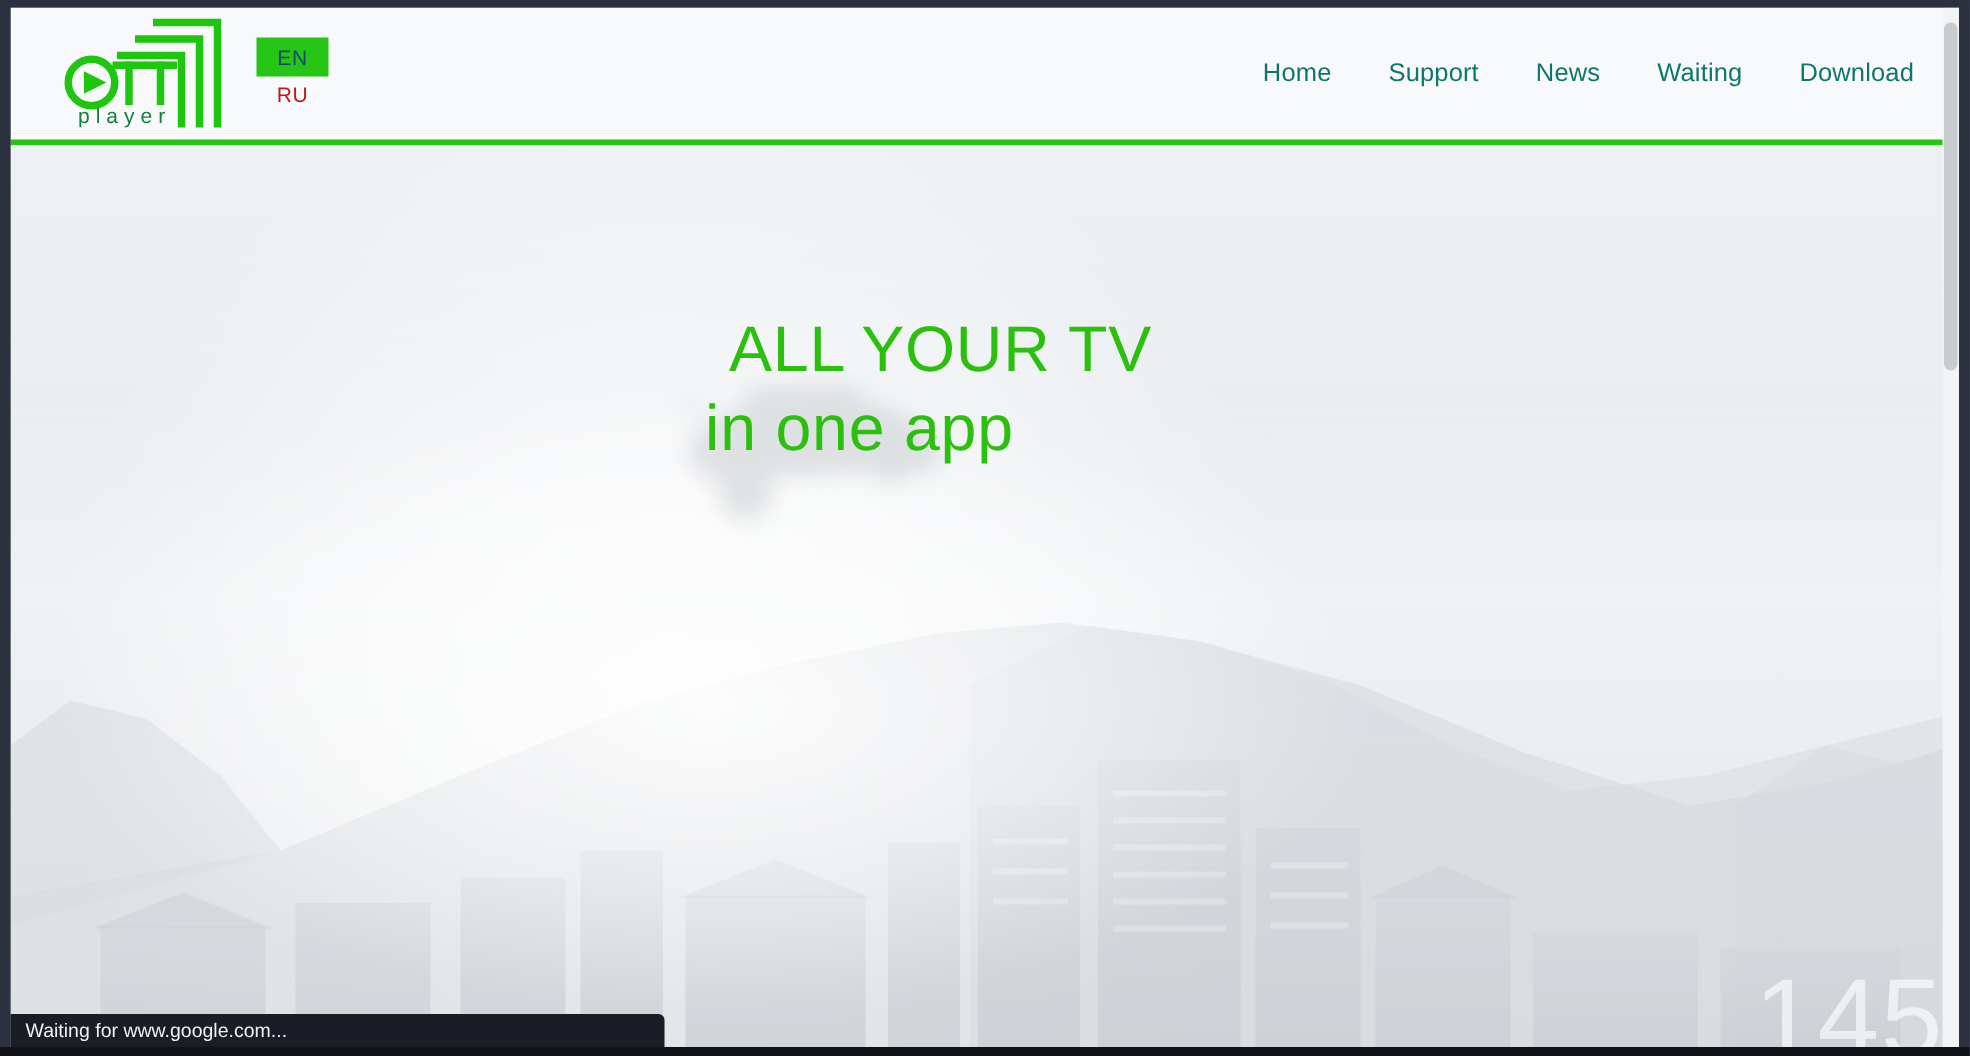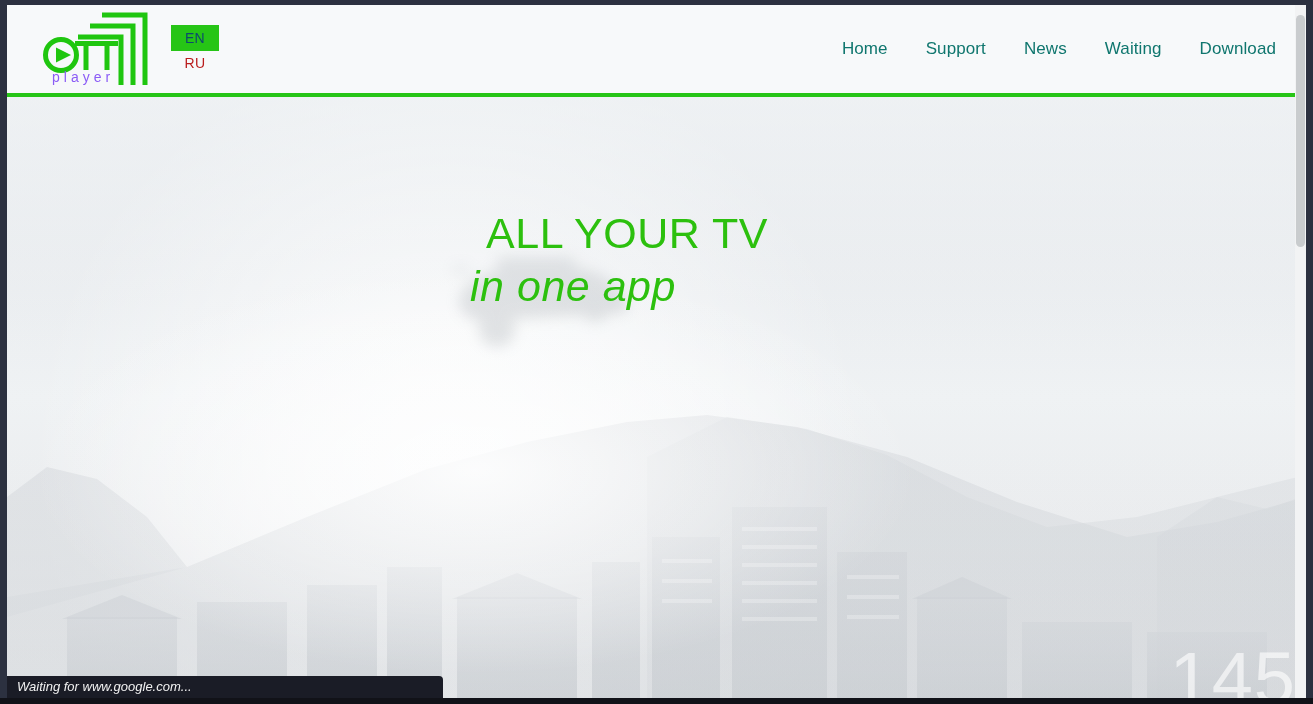--- a/index.html
+++ b/index.html
@@ -135,21 +135,20 @@
   }
   #hero-title-2 {
     display:block;
     color:#2cc00e;
     font-size:43px;
     line-height:52px;
     letter-spacing:.5px;
     font-weight:400;
     margin-top:1px;
     padding-right:108px;
-    font-style:italic;
   }
 
   
   #hero-counter {
     position:absolute;
     right:10px; bottom:-18px;
     color:rgba(255,255,255,.62);
     font-size:74px;
     line-height:74px;
     letter-spacing:1px;
@@ -180,21 +179,20 @@
     background:#1a1c26;
     border-top-right-radius:4px;
     display:flex; align-items:center;
     padding:0 10px;
   }
   #status-text {
     color:#f1f1f1;
     font-size:13px;
     line-height:22px;
     white-space:nowrap;
-    font-style:italic;
   }
   #bottom-chrome {
     position:absolute;
     left:0; bottom:0;
     width:1313px; height:6px;
     background:#111218;
   }
   #left-chrome {
     position:absolute; left:0; top:0;
     width:7px; height:704px;
@@ -235,21 +233,21 @@
 
           <circle cx="21" cy="44" r="15.5" fill="none" stroke="#1fc60f" stroke-width="5"></circle>
           <polygon points="16,36.5 31,44 16,51.5" fill="#1fc60f"></polygon>
 
           <rect x="35" y="30" width="22" height="5" fill="#1fc60f"></rect>
           <rect x="43.5" y="30" width="5" height="29" fill="#1fc60f"></rect>
           <rect x="56" y="30" width="22" height="5" fill="#1fc60f"></rect>
           <rect x="64.5" y="30" width="5" height="29" fill="#1fc60f"></rect>
         </svg>
 
-        <span style="position:absolute;left:12px;top:58px;color:#8b5cf6;font-size:14px;letter-spacing:4px;">player</span>
+        <span style="position:absolute;left:12px;top:58px;color:#15803d;font-size:14px;letter-spacing:4px;">player</span>
       </a>
 
       <div id="lang-switch">
         <span id="lang-en">EN</span>
         <span id="lang-ru">RU</span>
       </div>
 
       <nav id="main-nav">
         <a class="nav-link" href="#">Home</a>
         <a class="nav-link" href="#">Support</a>

